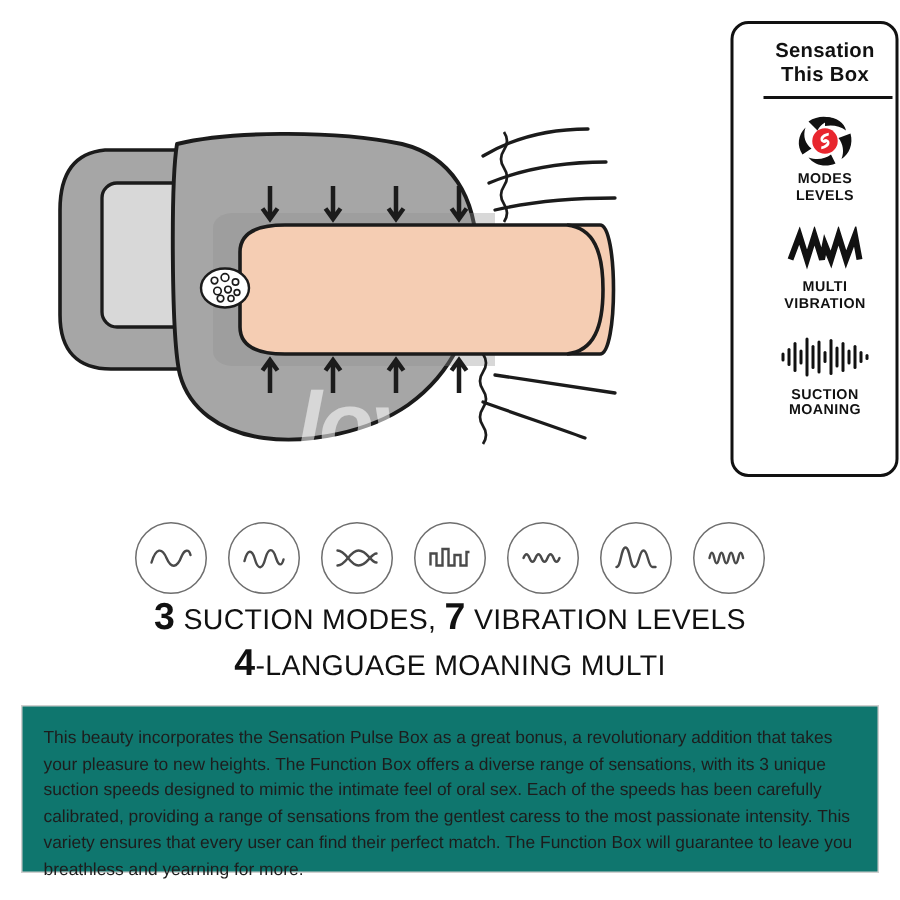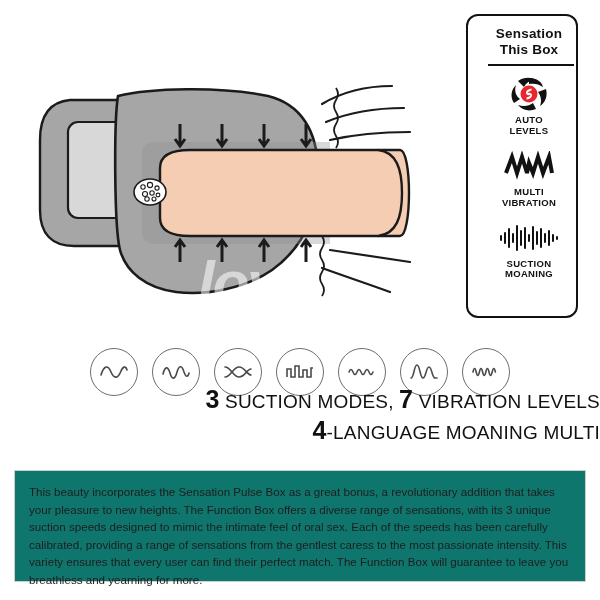--- a/index.html
+++ b/index.html
@@ -41,21 +41,21 @@
     color: rgba(255,255,255,0.55);
     letter-spacing: -2px;
     pointer-events: none;
     user-select: none;
     margin-left: 28px;
   }
 
   
   .pulse-box {
     position: absolute;
-    right: 22px;
+    right: 1px;
     top: 14px;
     width: 112px;
     height: 304px;
     border: 2px solid #111;
     border-radius: 12px;
     background: #ffffff;
     box-sizing: border-box;
     padding: 10px 6px 8px 20px;
     text-align: center;
   }
@@ -111,23 +111,23 @@
     display: flex;
     align-items: center;
     justify-content: center;
     background: #fff;
   }
 
   
   .headline {
     position: absolute;
     left: 0;
-    top: 384px;
-    width: 600px;
-    text-align: right;
+    top: 396px;
+    width: 600px;
+    text-align: center;
     line-height: 1.22;
   }
   .headline-line {
     font-size: 19px;
     letter-spacing: .2px;
     color: #111;
   }
   .headline .num {
     font-size: 25px;
     font-weight: bold;
@@ -248,21 +248,21 @@
             <path d="M27 34 C20 37 13 35 9 30 C15 32 20 31 24 28 Z"></path>
             <path d="M5 28 C1 22 2 15 7 10 C5 16 7 21 11 24 Z"></path>
             <path d="M9 6 C15 2 22 2 27 5 C21 5 17 8 15 12 Z"></path>
           </g>
           <circle cx="20" cy="19" r="8.5" fill="#e8262e"></circle>
           <path d="M22.5 13.5 c-3.5 0.6 -5.5 2.2 -5.5 4.3 c0 1.4 1 2.3 2.6 2.3 c1.1 0 1.9 -0.5 1.9 -1.3 c0 -0.6 -0.4 -1 -1 -1 c-0.9 0 -1.2 0.7 -1.9 0.7 c0.1 -1.4 1.5 -2.6 3.9 -3.1 Z" fill="#fff"></path>
           <path d="M17.5 24.5 c3.5 -0.6 5.5 -2.2 5.5 -4.3 c0 -1.4 -1 -2.3 -2.6 -2.3 c-1.1 0 -1.9 0.5 -1.9 1.3 c0 0.6 0.4 1 1 1 c0.9 0 1.2 -0.7 1.9 -0.7 c-0.1 1.4 -1.5 2.6 -3.9 3.1 Z" fill="#fff"></path>
         </svg>
       </div>
       <div class="feature-label">
-        <div>AUTO</div>
+        <div>MODES</div>
         <div>LEVELS</div>
       </div>
     </div>
 
     <div class="feature">
       <div class="feature-icon">
         <svg width="54" height="30" viewBox="0 0 54 30" xmlns="http://www.w3.org/2000/svg">
           <path d="M4 22 L10 6 L15 22 L20 6 L25 22 L27 12 L31 22 L36 6 L41 22 L47 6 L50 22" fill="none" stroke="#111" stroke-width="4" stroke-linejoin="miter" stroke-linecap="butt"></path>
         </svg>
       </div>

